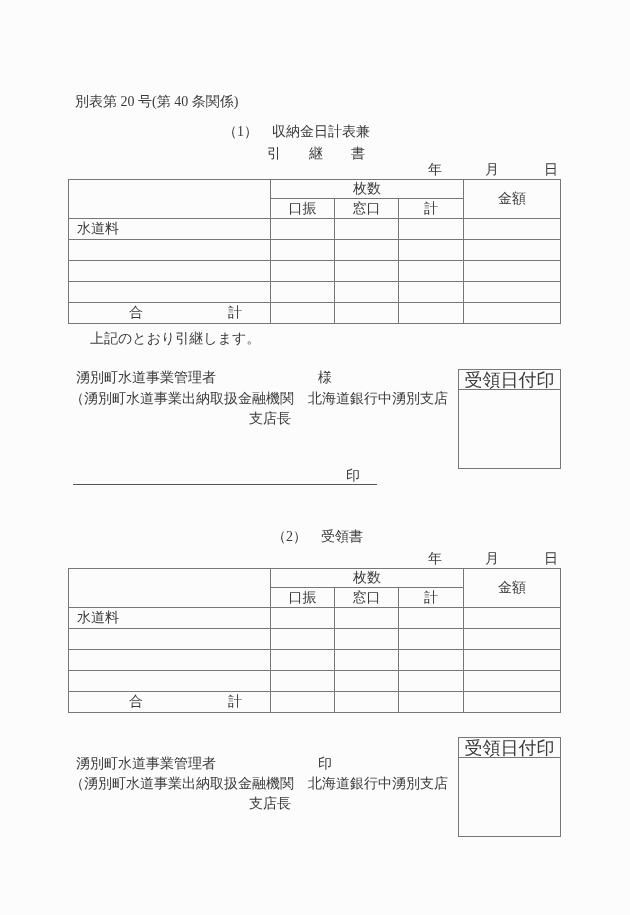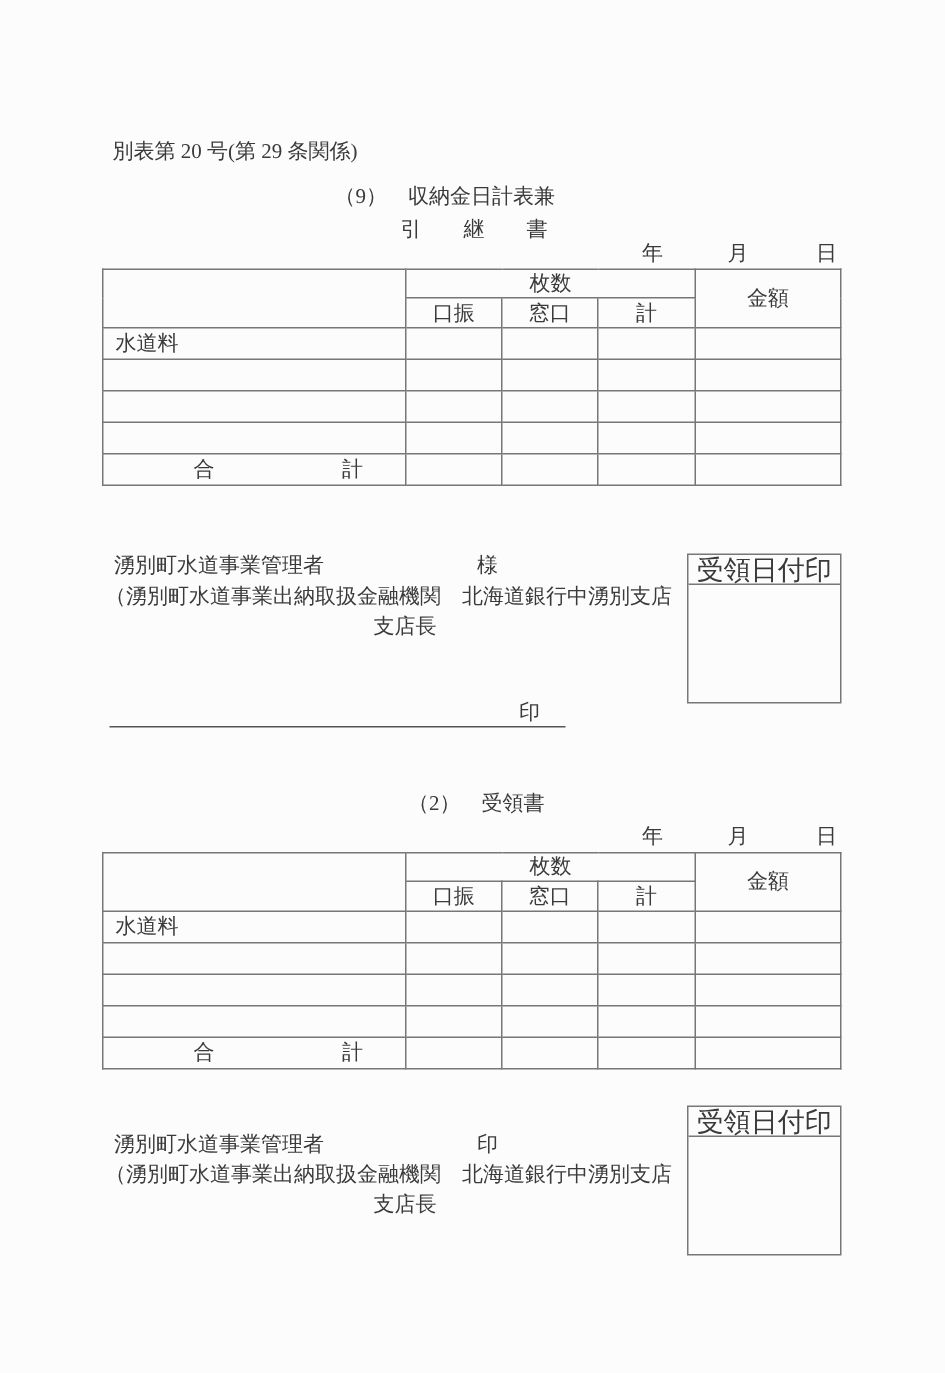--- a/index.html
+++ b/index.html
@@ -50,23 +50,23 @@
     position:absolute; left:73px; top:468px; width:304px; height:17px;
     border-bottom:1px solid #555;
     text-align:right; padding-right:17px; line-height:16px;
   }
 </style>
 </head>
 <body>
 
 <div class="page">
 
-  <div class="abs" style="left:75px; top:94px;">別表第 20 号(第 29 条関係)</div>
-
-  <div class="abs" style="left:223px; top:124px;">（9）　収納金日計表兼</div>
+  <div class="abs" style="left:75px; top:94px;">別表第 20 号(第 40 条関係)</div>
+
+  <div class="abs" style="left:223px; top:124px;">（1）　収納金日計表兼</div>
   <div class="abs" style="left:267px; top:146px;">引　　継　　書</div>
 
   <div class="date-line" style="top:162px;">
     <span class="y">年</span>
     <span class="m">月</span>
     <span class="d">日</span>
   </div>
 
   <table class="form-table" style="top:179px;">
     <colgroup>
@@ -123,20 +123,21 @@
           </div>
         </td>
         <td></td>
         <td></td>
         <td></td>
         <td></td>
       </tr>
     </tbody>
   </table>
 
+  <div class="abs" style="left:90px; top:331px;">上記のとおり引継します。</div>
 
   <div class="mgr-line" style="top:370px;">
     <span>湧別町水道事業管理者</span>
     <span class="hon">様</span>
   </div>
   <div class="abs" style="left:70px; top:391px;">（湧別町水道事業出納取扱金融機関　北海道銀行中湧別支店</div>
   <div class="abs" style="left:249px; top:411px;">支店長</div>
 
   <div class="stamp-box" style="top:369px;">
     <div class="head">受領日付印</div>

